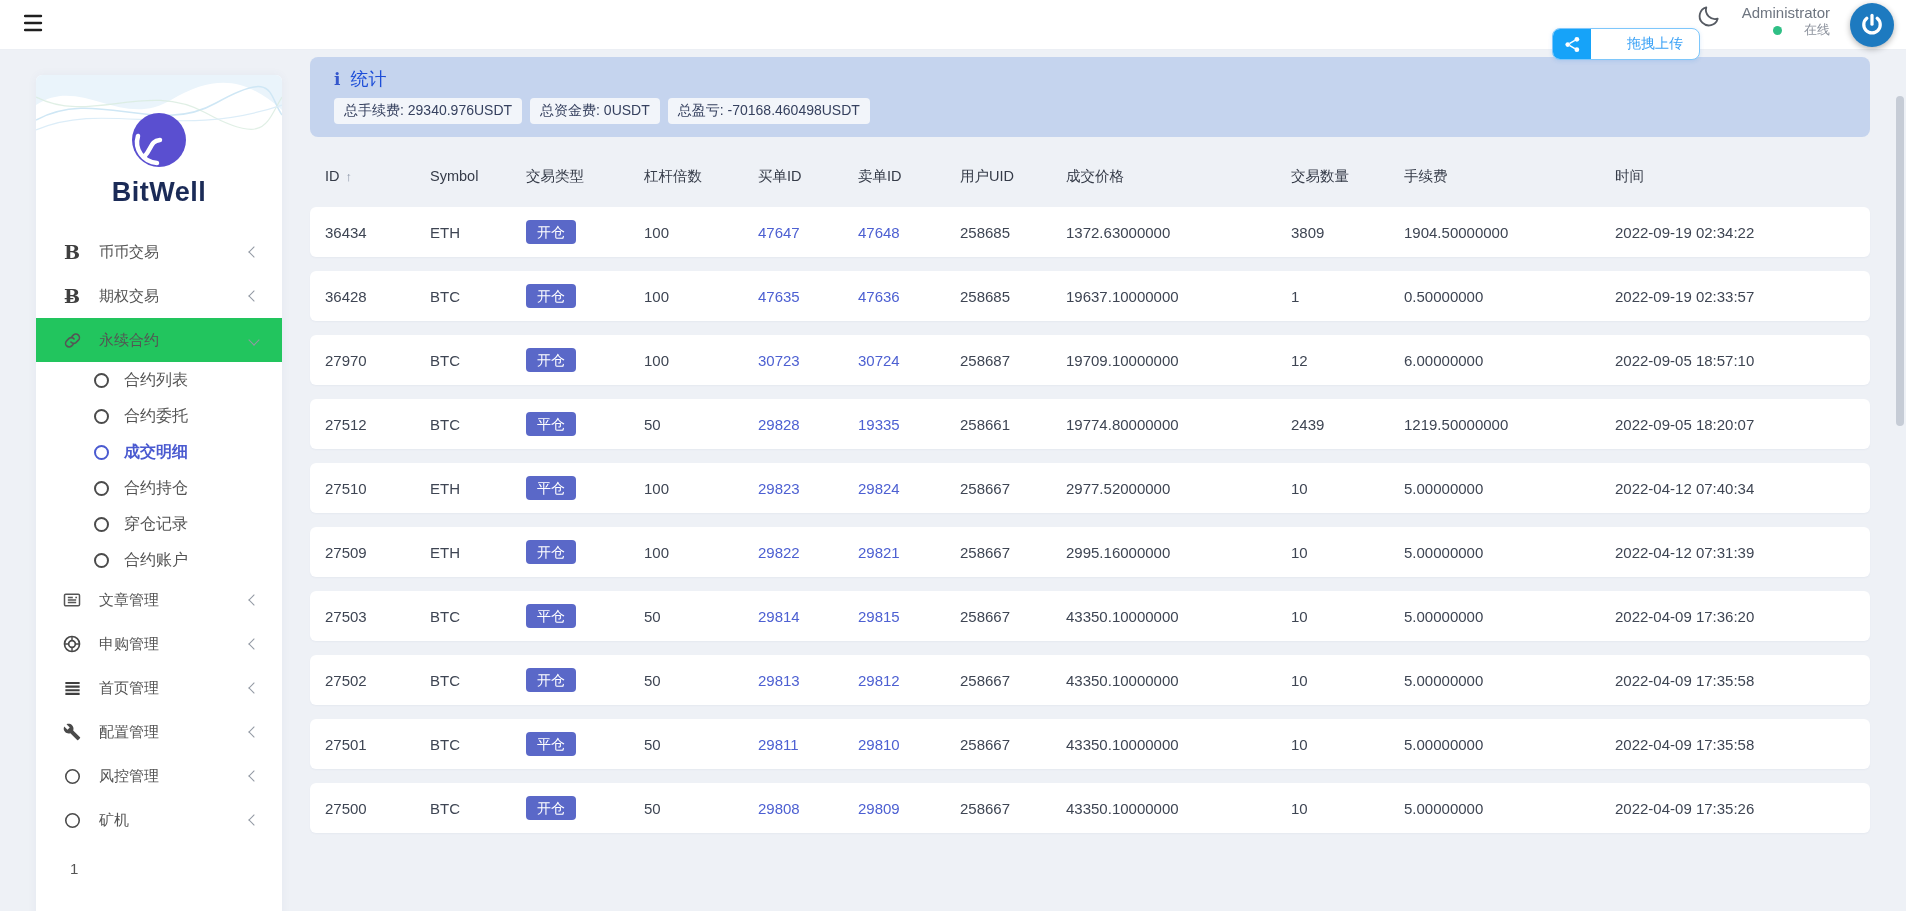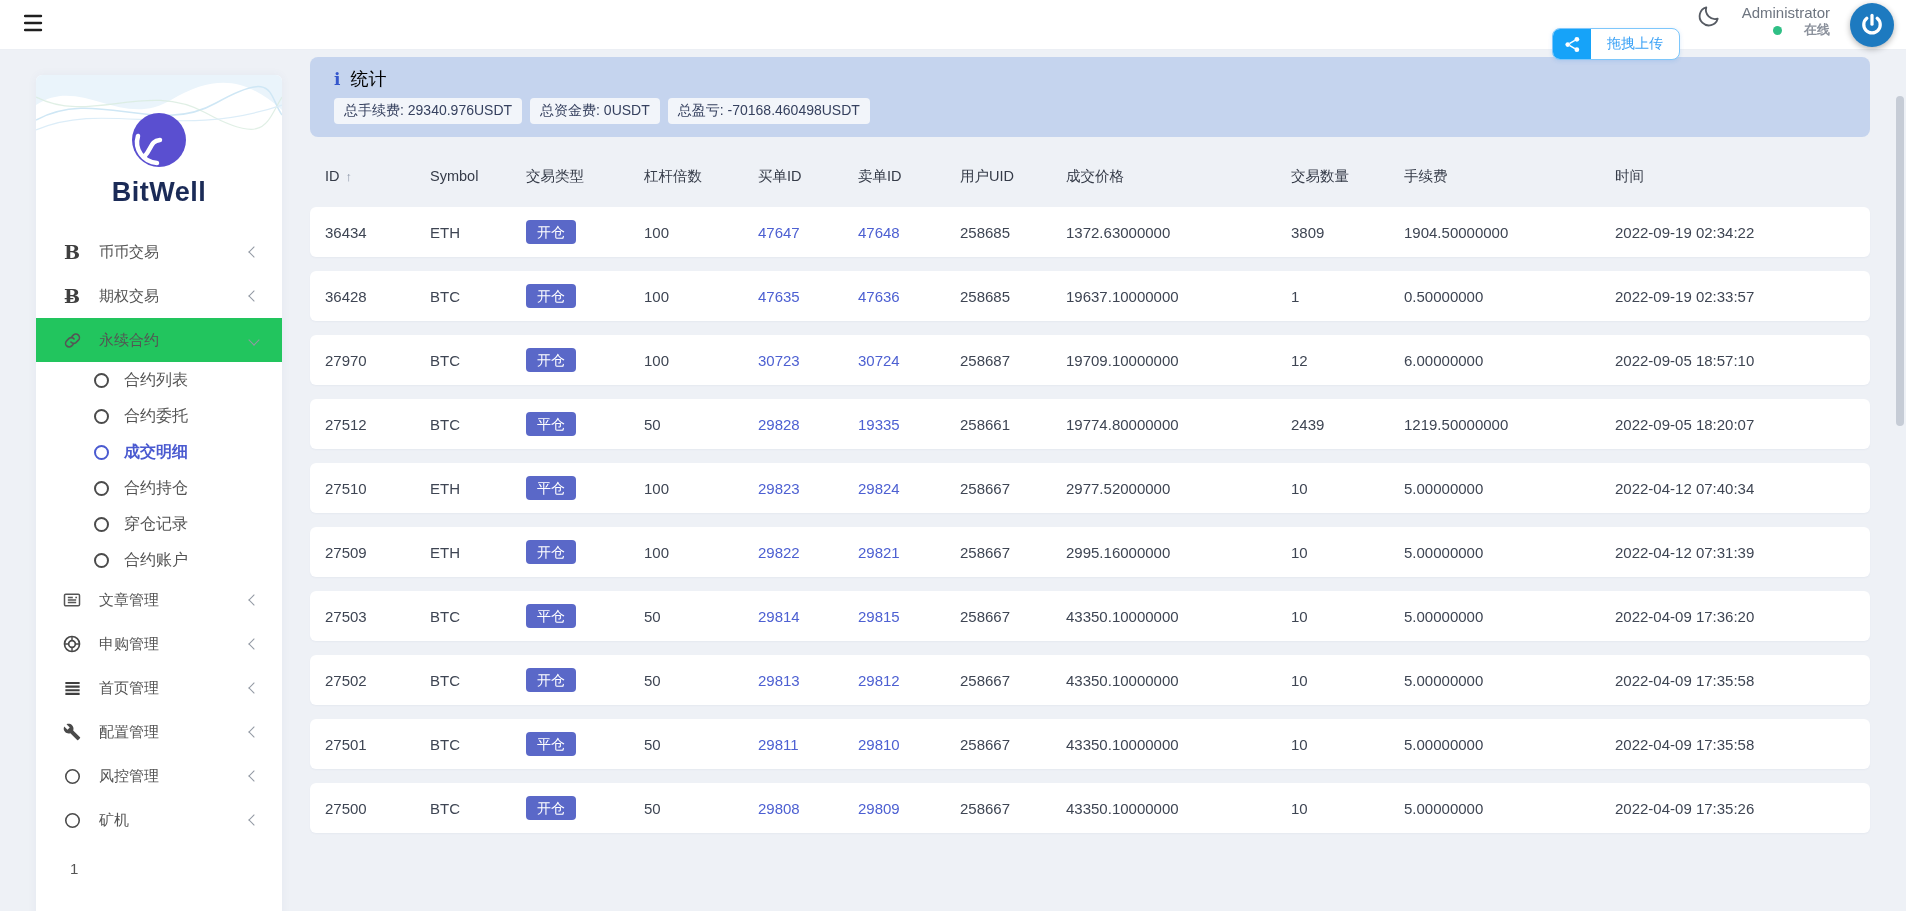--- a/index.html
+++ b/index.html
@@ -14,33 +14,34 @@
   .topbar {
     position:absolute; top:0; left:0; right:0; height:50px; background:#fff;
     border-bottom:1px solid #ecEFf4; display:flex; align-items:center;
     justify-content:space-between; padding:0 12px 0 20px; z-index:10;
   }
   .hamburger { background:none; border:none; cursor:pointer; padding:4px; }
   .topbar-right { display:flex; align-items:flex-start; gap:20px; }
   .moonbtn { background:none; border:none; cursor:pointer; display:flex; }
   .userbox { text-align:right; line-height:1.3; }
   .uname { font-size:15px; color:#6e7580; }
-  .ustatus { font-size:13px; color:#8b919c; display:flex; align-items:center; gap:22px; justify-content:flex-end;font-weight:bold; }
+  .ustatus { font-size:13px; color:#8b919c; display:flex; align-items:center; gap:22px; justify-content:flex-end; }
   .dot { width:9px; height:9px; border-radius:50%; background:#2fbf85; }
   .avatar {
     width:44px; height:44px; border-radius:50%; background:#1d7ac0; border:none;
     display:flex; align-items:center; justify-content:center; cursor:pointer;
     box-shadow:0 2px 6px rgba(0,0,0,.3);
   }
   
   .upload-btn {
     position:absolute; left:1552px; top:28px; height:32px; z-index:50;
     display:flex; align-items:stretch; background:#fff; border:1px solid #7ec7fb;
     border-radius:8px; overflow:hidden; cursor:pointer; padding:0;
     box-shadow:0 1px 4px rgba(30,120,220,.15);
+    gap:20px;
   }
   .upload-ic { width:38px; background:#16a3f9; display:flex; align-items:center; justify-content:center; }
   .upload-label { display:flex; align-items:center; padding:0 16px; font-size:14px; color:#39a1f6; }
   
   .sidebar {
     position:absolute; left:36px; top:75px; width:246px; bottom:-30px;
     background:#fff; border-radius:6px; box-shadow:0 0 10px rgba(60,80,130,.06);
     overflow:hidden;
   }
   .brand-wave { position:absolute; top:0; left:0; width:246px; height:70px; pointer-events:none; }
@@ -61,21 +62,21 @@
   .smi.active .smi-dot { border-color:#4a5ad0; }
   .smi.active .smi-label { color:#4a5ad0; font-weight:700; }
   .page-indicator { margin:18px 0 0 34px; font-size:15px; color:#555; }
   
   .content { position:absolute; left:310px; top:57px; width:1560px; }
   .stats {
     height:80px; border-radius:8px; background:#c5d4ee; padding:10px 24px 0 24px;
   }
   .stats-title-row { display:flex; align-items:center; gap:10px; }
   .info-ic { font-family:"DejaVu Serif","Liberation Serif",serif; font-weight:800; font-size:17px; color:#3557cc; }
-  .stats-title { font-size:18px; color:#000000; }
+  .stats-title { font-size:18px; color:#1d4ed8; }
   .stats-badges { margin-top:7px; display:flex; gap:8px; }
   .stat-badge {
     background:#f2f5fa; border-radius:4px; padding:4px 10px;
     font-size:14px; color:#36415f; white-space:nowrap;
   }
   .row-grid {
     display:grid;
     grid-template-columns:105px 96px 118px 114px 100px 102px 106px 225px 113px 211px 1fr;
     align-items:center; padding:0 15px;
   }

